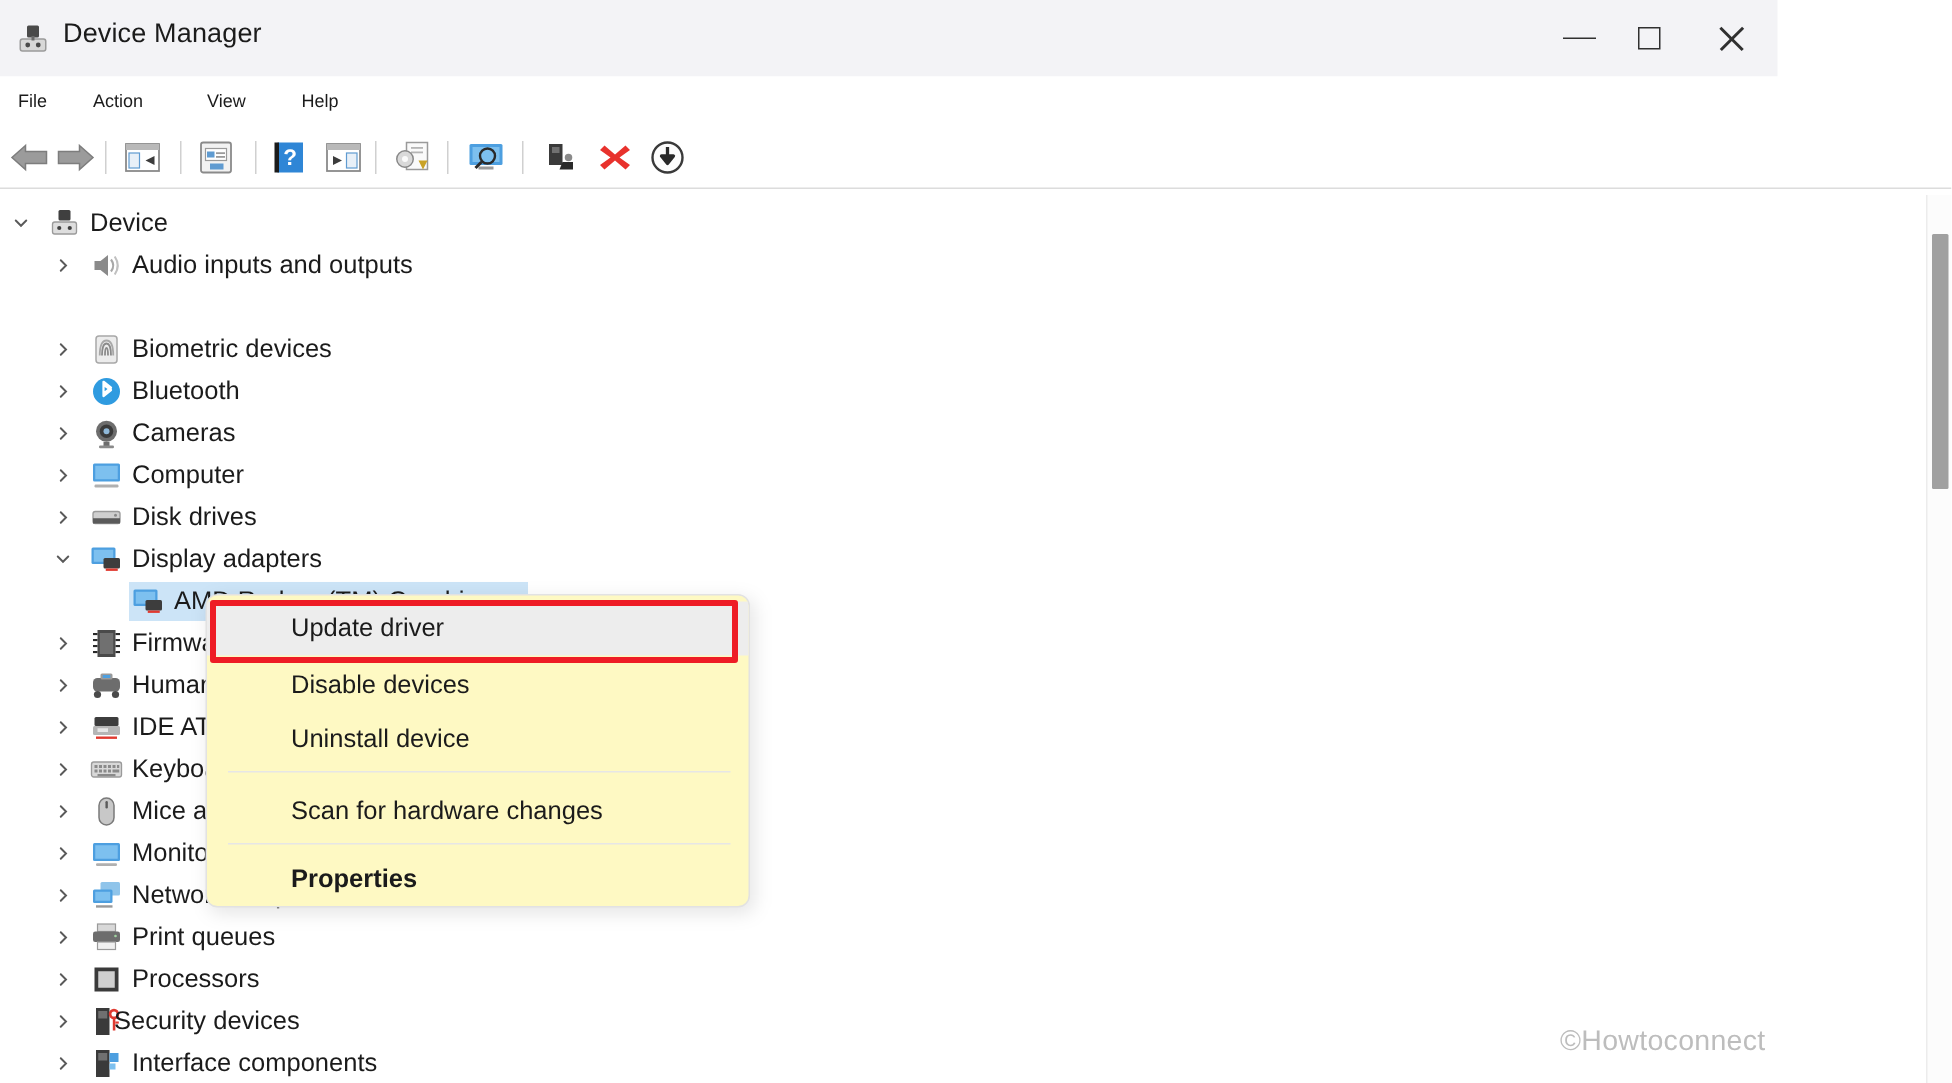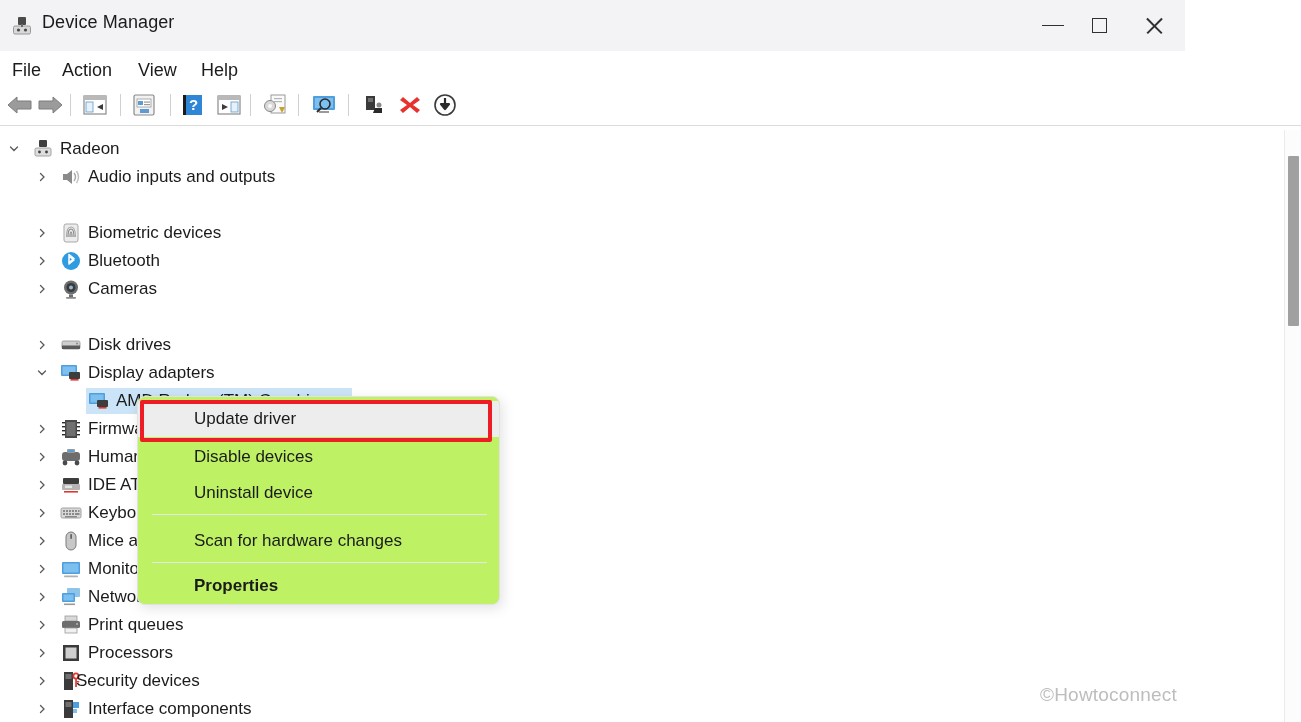--- a/index.html
+++ b/index.html
@@ -49,21 +49,21 @@
   .wclose::after  { transform: rotate(-45deg); }
 
   
   .menubar {
     position: absolute; left: 0; top: 51px;
     width: 1301px; height: 34px;
     background: #ffffff;
     display: flex; align-items: center;
   }
   .menu-item {
-    font-size: 18px; color: #1b1b1b;
+    font-size: 12px; color: #1b1b1b;
     padding: 0 0; margin-right: 0;
   }
   .m-file   { position: absolute; left: 12px;  top: 60px; }
   .m-action { position: absolute; left: 62px;  top: 60px; }
   .m-view   { position: absolute; left: 138px; top: 60px; }
   .m-help   { position: absolute; left: 201px; top: 60px; }
 
   
   .toolbar {
     position: absolute; left: 0; top: 85px;
@@ -133,21 +133,21 @@
   .ctxshadow {
     position: absolute; left: 139px; top: 399px;
     width: 364px; height: 210px;
     border-radius: 8px;
     background: rgba(0,0,0,0.10);
     filter: blur(6px);
   }
   .ctxmenu {
     position: absolute; left: 137px; top: 396px;
     width: 363px; height: 209px;
-    background: #bef264;
+    background: #fef9c3;
     border: 1px solid #e2e2e2;
     border-radius: 8px;
     overflow: hidden;
   }
   .ctxitem {
     position: absolute; left: 0;
     width: 363px; height: 36px;
     display: flex; align-items: center;
     font-size: 17px; color: #1b1b1b;
     padding-left: 56px;
@@ -319,21 +319,21 @@
           </svg>
       </div>
       <div class="ticon" style="left:32px">
         <svg width="22" height="22" viewBox="0 0 22 22">
           <rect x="7" y="2" width="8" height="7" rx="1" fill="#3f3f3f"></rect>
           <rect x="3" y="10" width="16" height="8" rx="1.5" fill="#dedede" stroke="#9a9a9a" stroke-width=".9"></rect>
           <circle cx="7.5" cy="14" r="1.4" fill="#3f3f3f"></circle>
           <circle cx="14.5" cy="14" r="1.4" fill="#3f3f3f"></circle>
         </svg>
       </div>
-      <div class="tlabel" style="left:60px">Radeon</div>
+      <div class="tlabel" style="left:60px">Device</div>
     </div>
 
     <div class="trow" style="top:36px">
       <div class="chev" style="left:34px">
         <svg width="10" height="10" viewBox="0 0 10 10">
             <path d="M3.5 1.5 L7 5 L3.5 8.5" fill="none" stroke="#5a5a5a" stroke-width="1.3" stroke-linecap="round"></path>
           </svg>
       </div>
       <div class="ticon" style="left:60px">
         <svg width="22" height="22" viewBox="0 0 22 22">
@@ -389,20 +389,35 @@
           <circle cx="11" cy="9.5" r="7" fill="#6d6d6d"></circle>
           <circle cx="11" cy="9.5" r="4.5" fill="#3a3a3a"></circle>
           <circle cx="11" cy="9.5" r="2" fill="#8fb8d8"></circle>
           <rect x="9" y="16.5" width="4" height="3" fill="#6d6d6d"></rect>
           <rect x="6" y="19" width="10" height="1.8" rx=".8" fill="#8a8a8a"></rect>
         </svg>
       </div>
       <div class="tlabel" style="left:88px">Cameras</div>
     </div>
 
+    <div class="trow" style="top:176px">
+      <div class="chev" style="left:34px">
+        <svg width="10" height="10" viewBox="0 0 10 10">
+            <path d="M3.5 1.5 L7 5 L3.5 8.5" fill="none" stroke="#5a5a5a" stroke-width="1.3" stroke-linecap="round"></path>
+          </svg>
+      </div>
+      <div class="ticon" style="left:60px">
+        <svg width="22" height="22" viewBox="0 0 22 22">
+          <rect x="2" y="3" width="18" height="12" rx="1" fill="#4d9fe0"></rect>
+          <rect x="3.5" y="4.5" width="15" height="9" fill="#7dc0ef"></rect>
+          <rect x="3" y="17" width="16" height="2" rx=".8" fill="#b0b0b0"></rect>
+        </svg>
+      </div>
+      <div class="tlabel" style="left:88px">Computer</div>
+    </div>
 
     <div class="trow" style="top:204px">
       <div class="chev" style="left:34px">
         <svg width="10" height="10" viewBox="0 0 10 10">
             <path d="M3.5 1.5 L7 5 L3.5 8.5" fill="none" stroke="#5a5a5a" stroke-width="1.3" stroke-linecap="round"></path>
           </svg>
       </div>
       <div class="ticon" style="left:60px">
         <svg width="22" height="22" viewBox="0 0 22 22">
           <rect x="2" y="7" width="18" height="8" rx="1.5" fill="#cfcfcf" stroke="#9a9a9a" stroke-width=".9"></rect>

